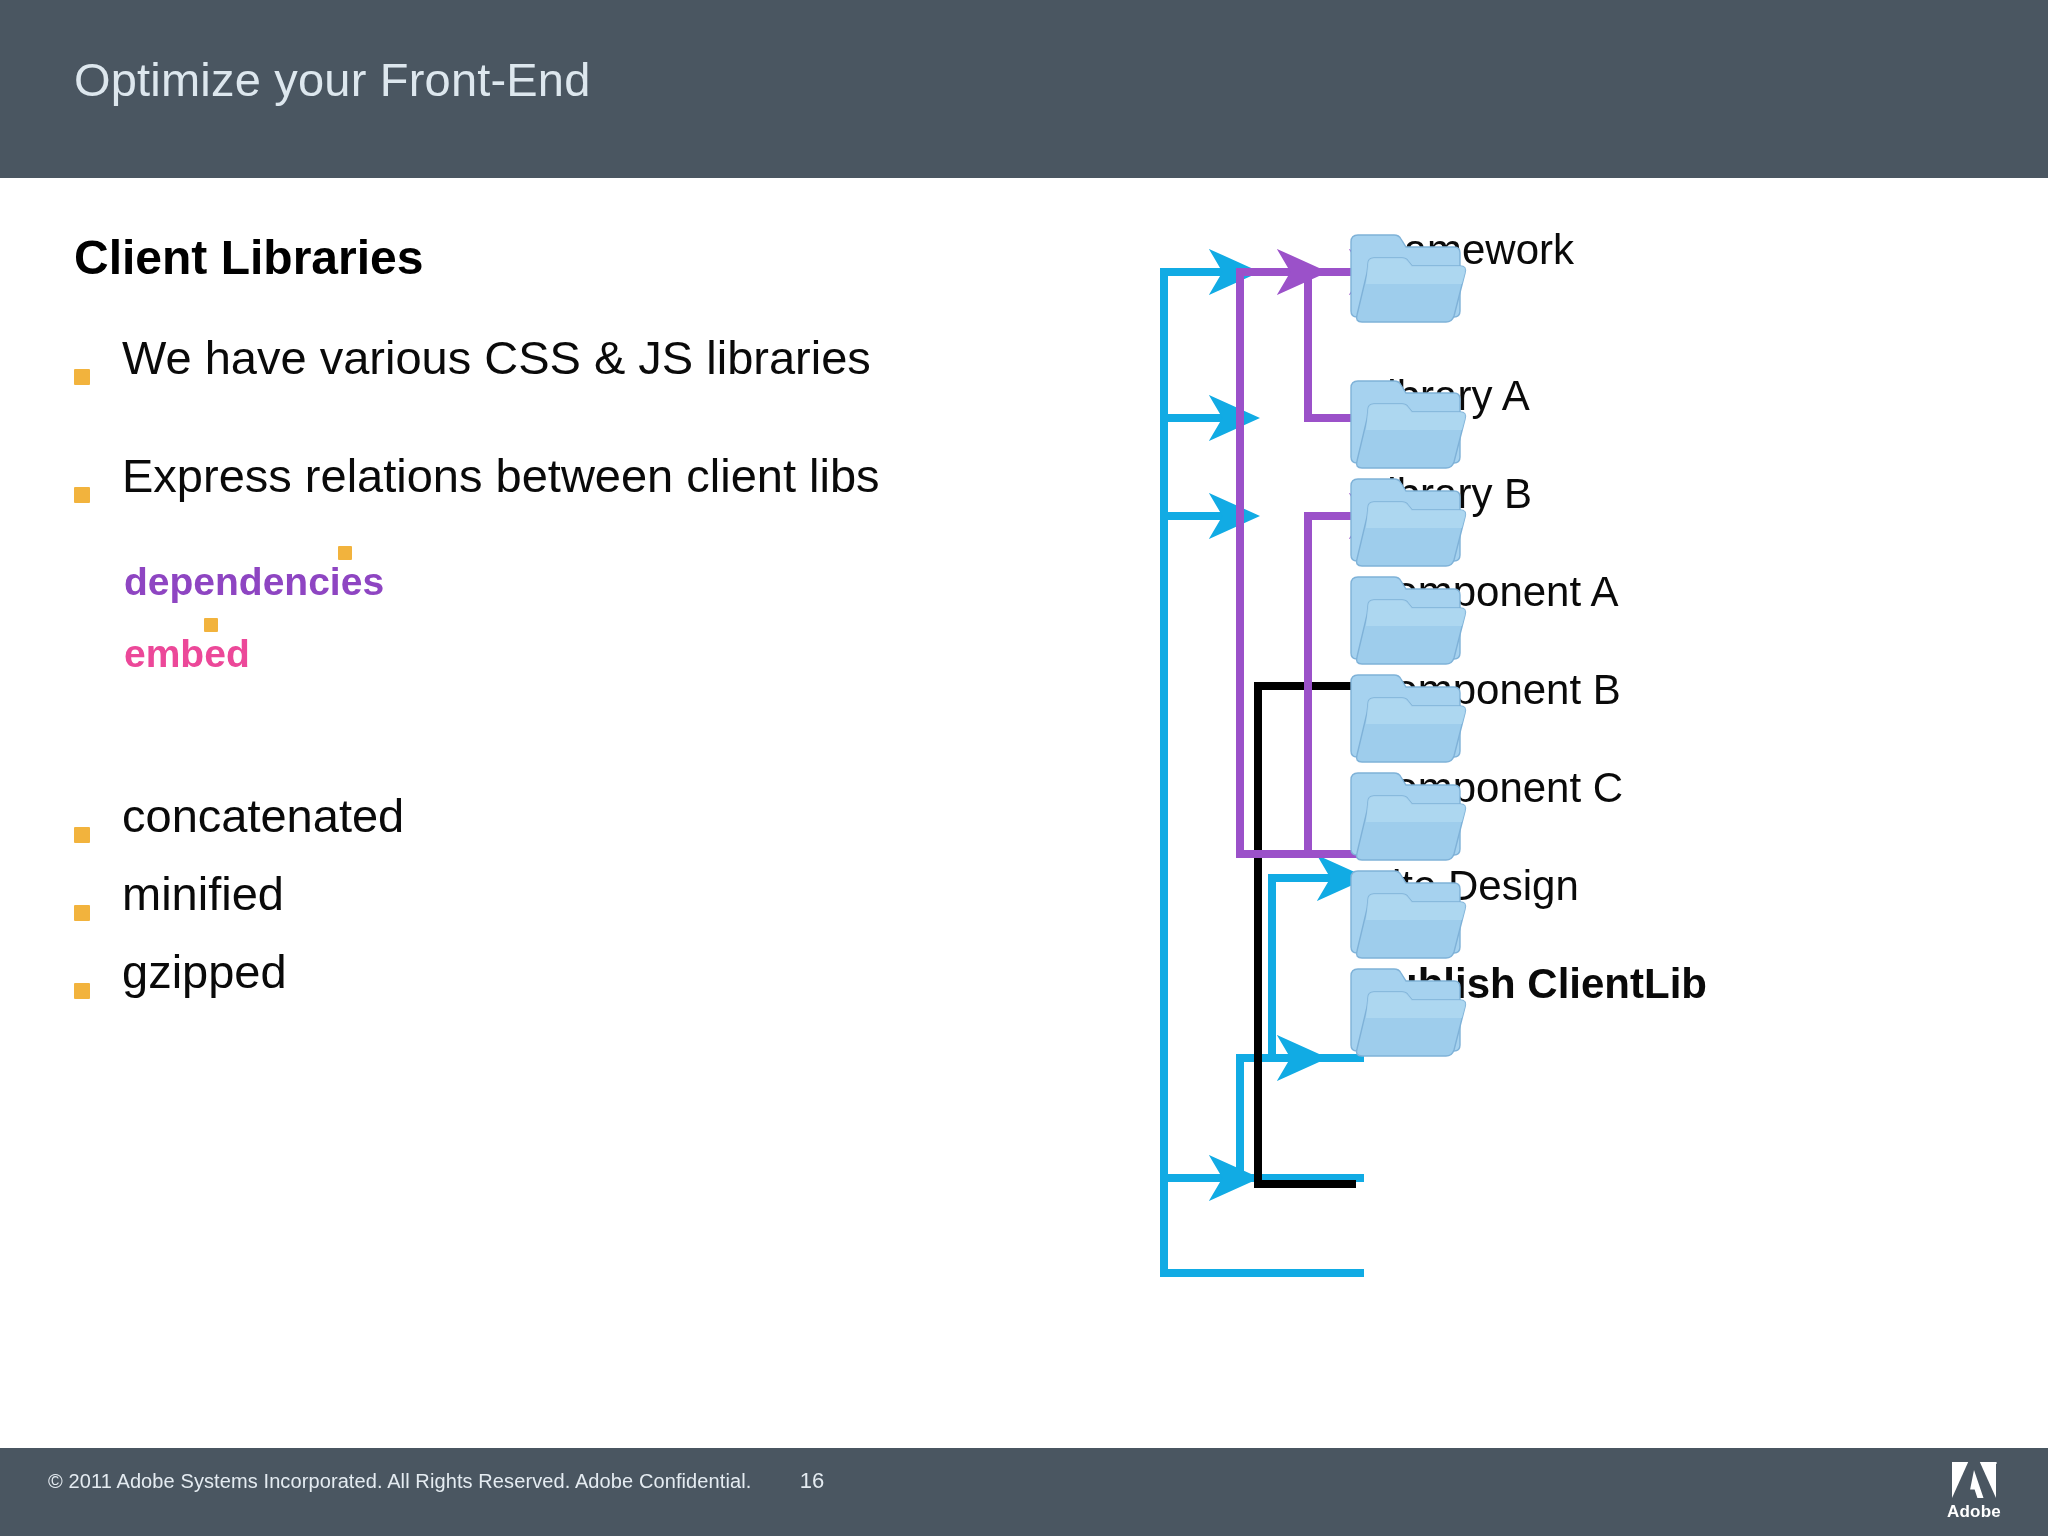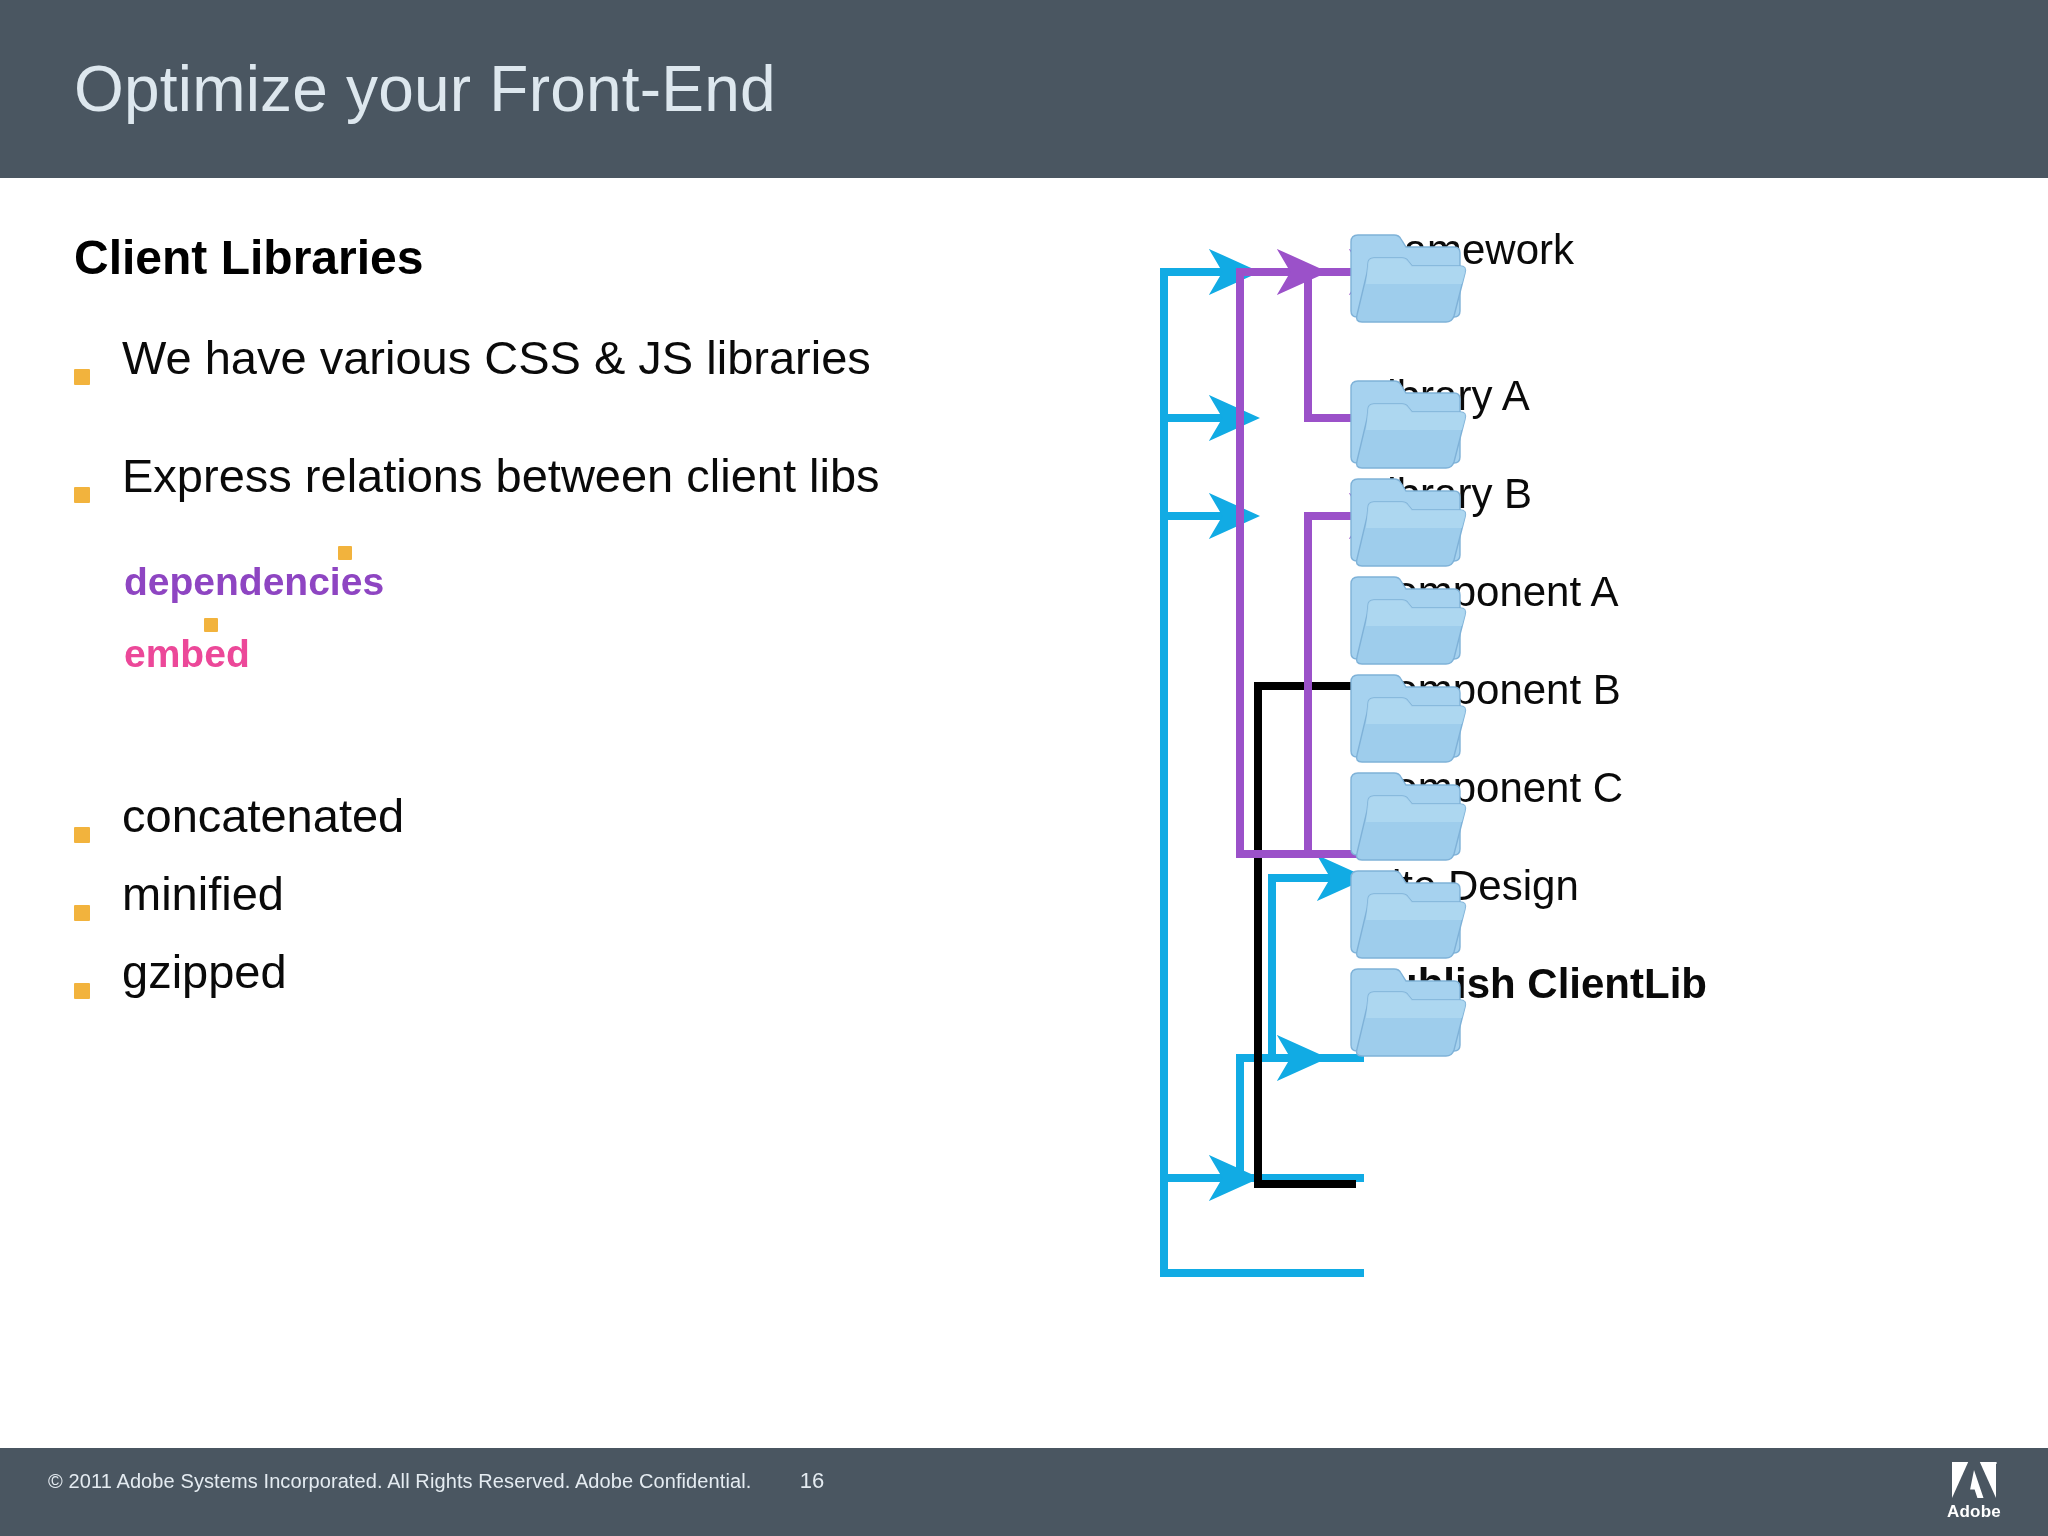--- a/index.html
+++ b/index.html
@@ -12,21 +12,21 @@
     -webkit-font-smoothing:antialiased;
   }
 
   
   .slide-header{
     position:absolute; left:0; top:0; width:2048px; height:178px;
     background:#4a5661;
   }
   .slide-title{
     position:absolute; left:74px; top:52px;
-    font-size:64px; font-weight:400; color:#dde7ee;
+    font-size:47px; font-weight:400; color:#dde7ee;
     letter-spacing:0.2px; white-space:nowrap;
   }
 
   
   .slide-body{
     position:absolute; left:0; top:178px; width:2048px; height:915px;
     background:#ffffff;
   }
 
   

